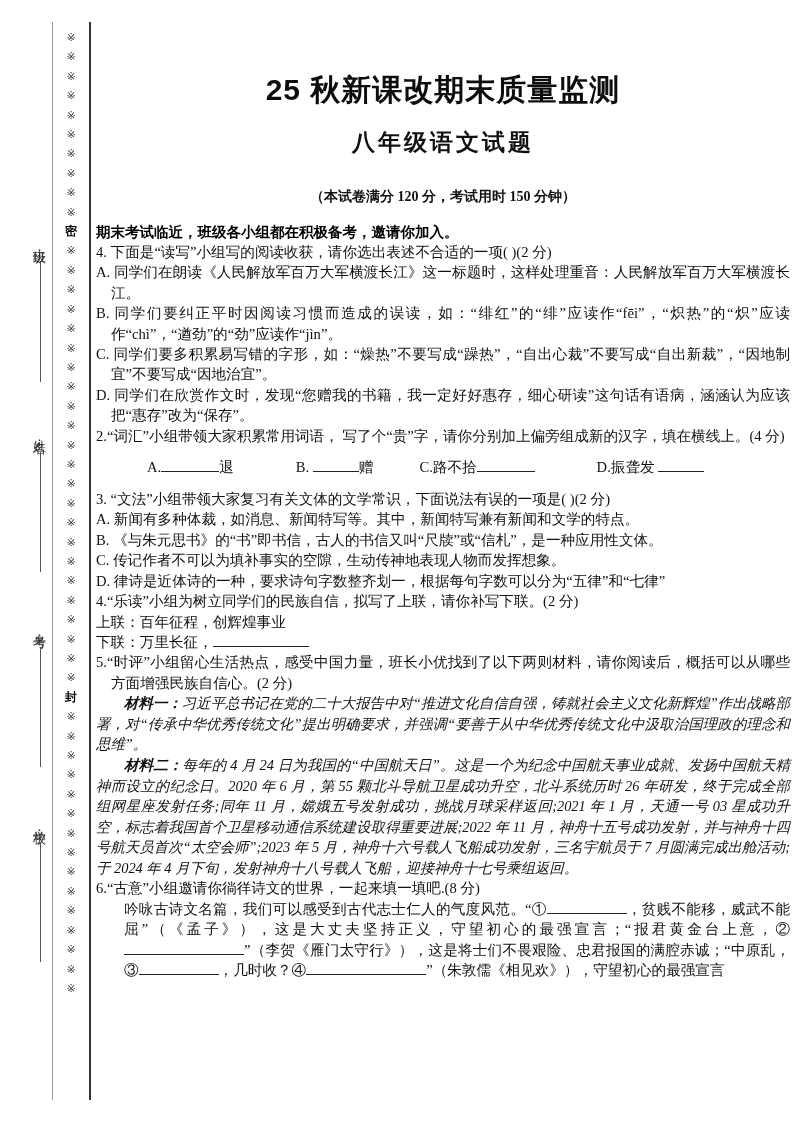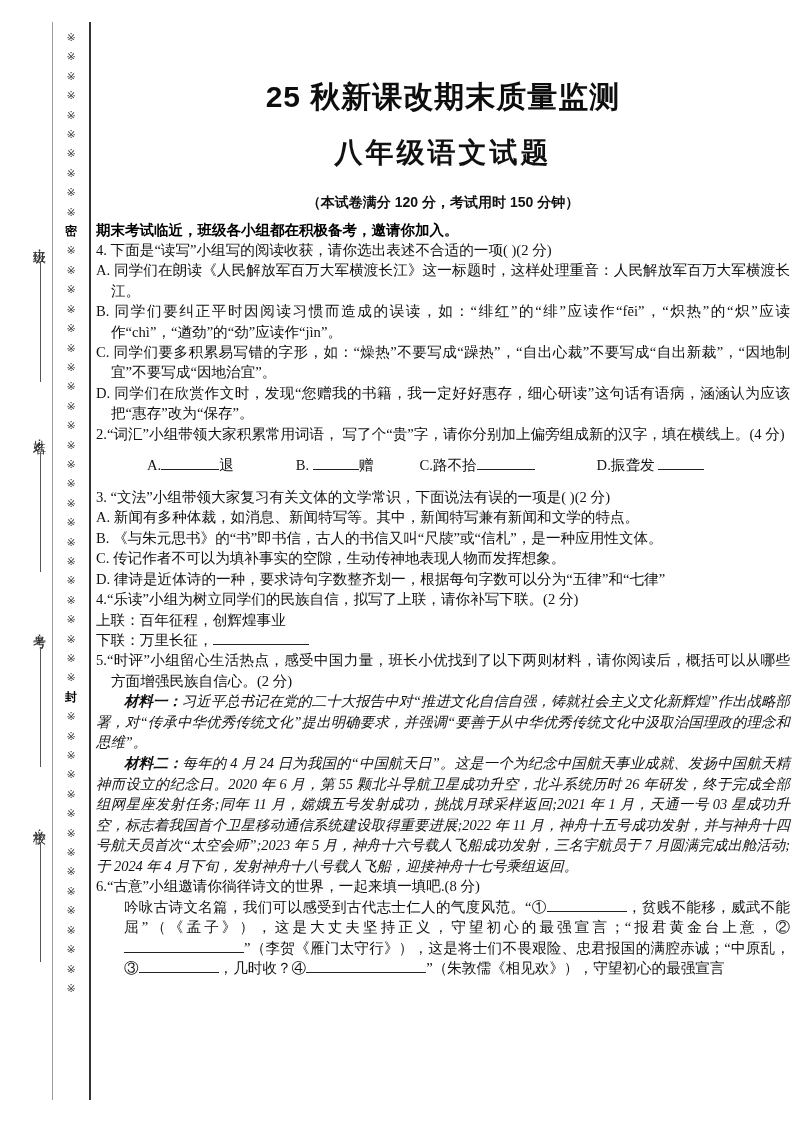--- a/index.html
+++ b/index.html
@@ -92,50 +92,50 @@
     position: absolute;
     left: 89px; top: 22px;
     height: 1078px;
     border-left: 2px solid #333;
   }
 
   
   .content {
     position: absolute;
     left: 96px;
-    top: 14px;
+    top: 7px;
     width: 694px;
     height: 1078px;
   }
 
   .title-main {
     margin: 0;
     padding-top: 63px;
     text-align: center;
     font-family: "Liberation Sans", "DejaVu Sans", sans-serif;
     font-weight: bold;
     font-size: 30px;
     letter-spacing: 1px;
     color: #0d0d0d;
   }
   .title-sub {
     margin: 0;
     padding-top: 16px;
     text-align: center;
     font-family: "Liberation Serif", "DejaVu Serif", serif;
     font-weight: bold;
-    font-size: 28px;
+    font-size: 23px;
     letter-spacing: 3px;
     color: #111;
   }
   .title-note {
-    margin: 8px;
+    margin: 16px;
     padding-top: 14px;
     text-align: center;
-    font-family: Liberation Sans, sans-serif;
+    font-family: Liberation Serif, serif;
     font-weight: bold;
     font-size: 14px;
     letter-spacing: 0px;
     color: #111;
   }
 
   .section-head {
     margin: 0;
     padding-top: 13px;
     font-family: "Liberation Sans", "DejaVu Sans", sans-serif;

